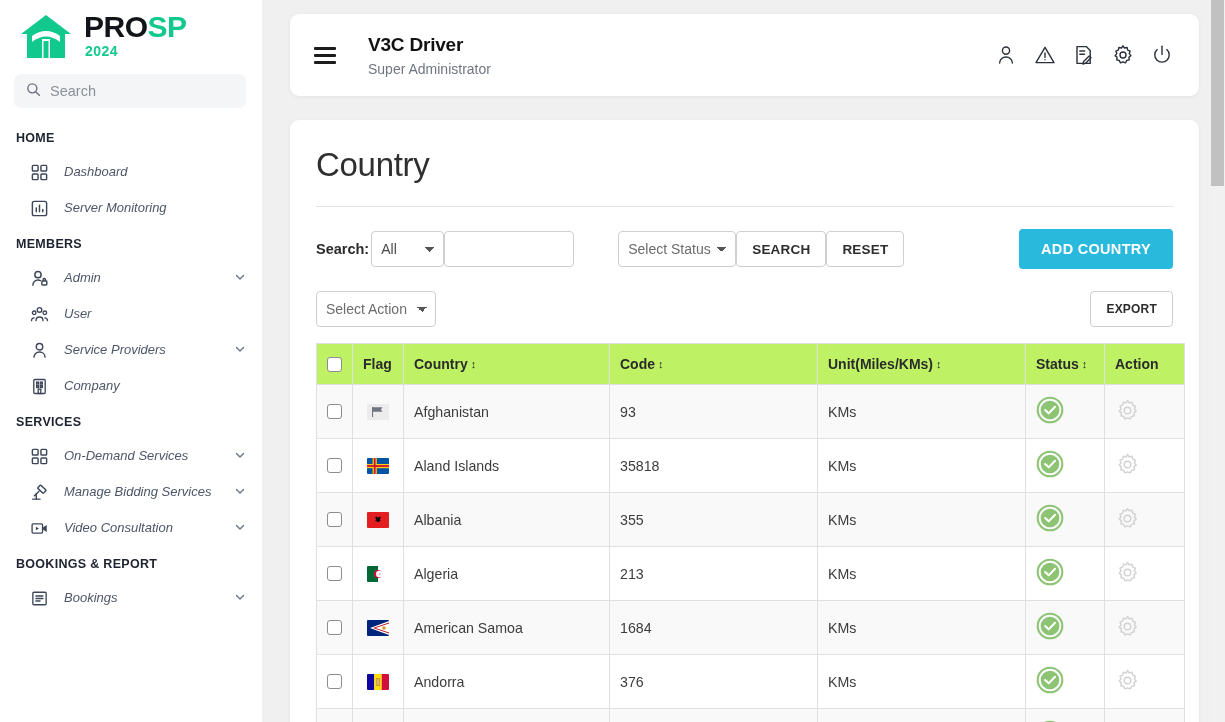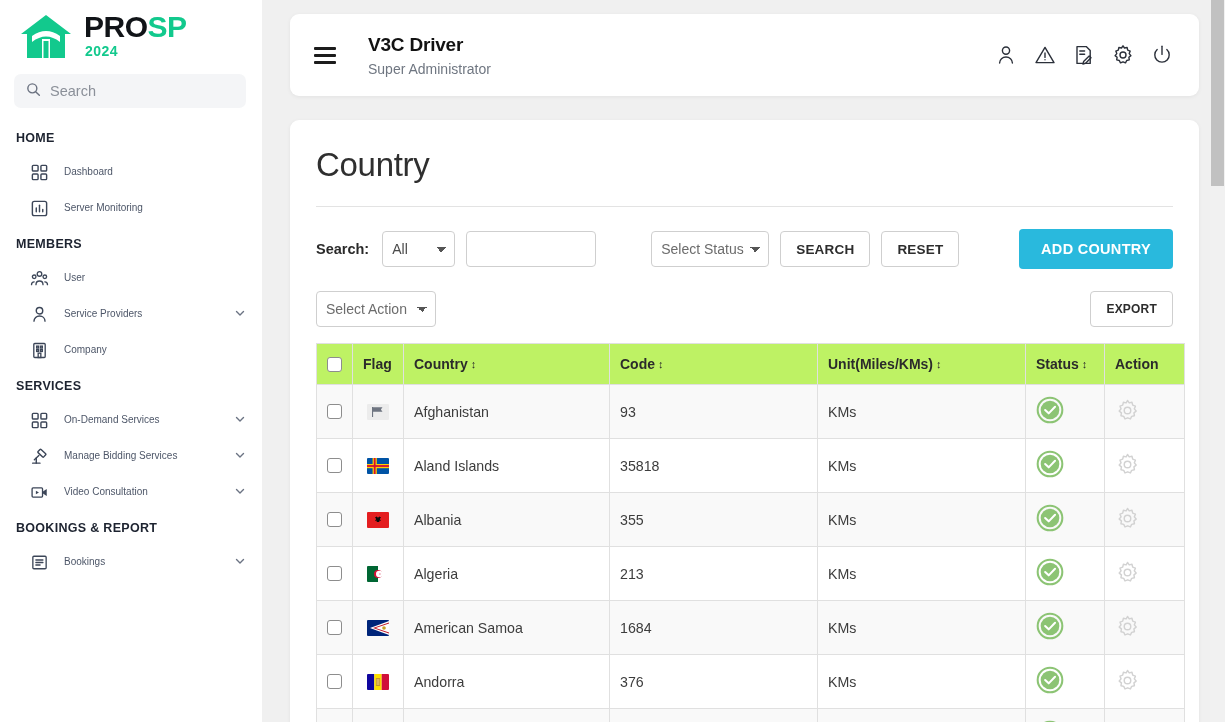--- a/index.html
+++ b/index.html
@@ -57,22 +57,22 @@
   }
   .side-item {
     display: flex; align-items: center;
     padding: 8px 16px 8px 30px;
     gap: 14px;
     cursor: pointer;
     min-height: 36px;
   }
   .side-item .ic { width: 20px; height: 20px; flex: 0 0 20px; color: #3c4658; display:flex; align-items:center; }
   .side-item .lbl {
-    font-size: 10px; color: #4d5668;
-    flex: 1 1 auto; line-height: 1.32;
+    font-size: 13px; color: #4d5668;
+    flex: 1 1 auto; line-height: 1.32; font-style: italic;
   }
   .side-item .chev { width: 12px; flex: 0 0 12px; color: #6b7383; }
 
   
   .main {
     flex: 1 1 auto;
     height: 722px;
     background: #f0f0f0;
     position: relative;
     padding: 14px 26px 4px 28px;
@@ -104,21 +104,20 @@
     overflow: hidden;
   }
   .page-title {
     font-size: 33px; color: #2f2f2f; font-weight: normal;
     letter-spacing: -0.3px;
   }
   .rule { border-bottom: 1px solid #e3e3e3; margin-top: 22px; }
 
   .filter-row {
     display: flex; align-items: center;
-    gap: 11px;
     margin-top: 22px;
   }
   .flabel { font-size: 14.5px; font-weight: bold; color: #2a2a2a; margin-right: 2px; }
   .f-select {
     height: 36px;
     border: 1px solid #cfcfcf;
     border-radius: 4px;
     background: #fff;
     font-size: 14px;
     color: #4a4a4a;
@@ -295,20 +294,36 @@
         <rect x="2.5" y="2.5" width="15" height="15" rx="2"></rect>
         <line x1="6.6" y1="13.5" x2="6.6" y2="9.5" stroke-linecap="round"></line>
         <line x1="10" y1="13.5" x2="10" y2="6.5" stroke-linecap="round"></line>
         <line x1="13.4" y1="13.5" x2="13.4" y2="11" stroke-linecap="round"></line>
       </svg>
     </span>
     <span class="lbl">Server Monitoring</span>
   </div>
 
   <div class="side-group">MEMBERS</div>
+  <div class="side-item">
+    <span class="ic">
+      <svg viewBox="0 0 20 20" width="19" height="19" fill="none" stroke="#3c4658" stroke-width="1.5">
+        <circle cx="8.4" cy="6" r="3.3"></circle>
+          <path d="M3 17c0-3.2 2.4-5.4 5.4-5.4 1 0 1.9.2 2.6.6" stroke-linecap="round"></path>
+        <rect x="12.5" y="12.6" width="5.2" height="4.3" rx="0.8"></rect>
+          <path d="M13.9 12.6v-1.4a1.2 1.2 0 0 1 2.4 0v1.4"></path>
+      </svg>
+    </span>
+    <span class="lbl">Admin</span>
+    <span class="chev">
+      <svg viewBox="0 0 12 12" width="12" height="12" fill="none" stroke="#6b7383" stroke-width="1.4">
+          <polyline points="2.5,4.5 6,8 9.5,4.5" stroke-linecap="round" stroke-linejoin="round"></polyline>
+        </svg>
+    </span>
+  </div>
   <div class="side-item">
     <span class="ic">
       <svg viewBox="0 0 20 20" width="19" height="19" fill="none" stroke="#3c4658" stroke-width="1.4">
         <circle cx="10" cy="5.2" r="2.4"></circle>
           <circle cx="4.4" cy="8.2" r="1.9"></circle>
           <circle cx="15.6" cy="8.2" r="1.9"></circle>
         <path d="M6.3 16.5c0-2.3 1.6-3.9 3.7-3.9s3.7 1.6 3.7 3.9" stroke-linecap="round"></path>
         <path d="M1.6 16.5c0-1.8 1.2-3 2.8-3" stroke-linecap="round"></path>
         <path d="M18.4 16.5c0-1.8-1.2-3-2.8-3" stroke-linecap="round"></path>
       </svg>

